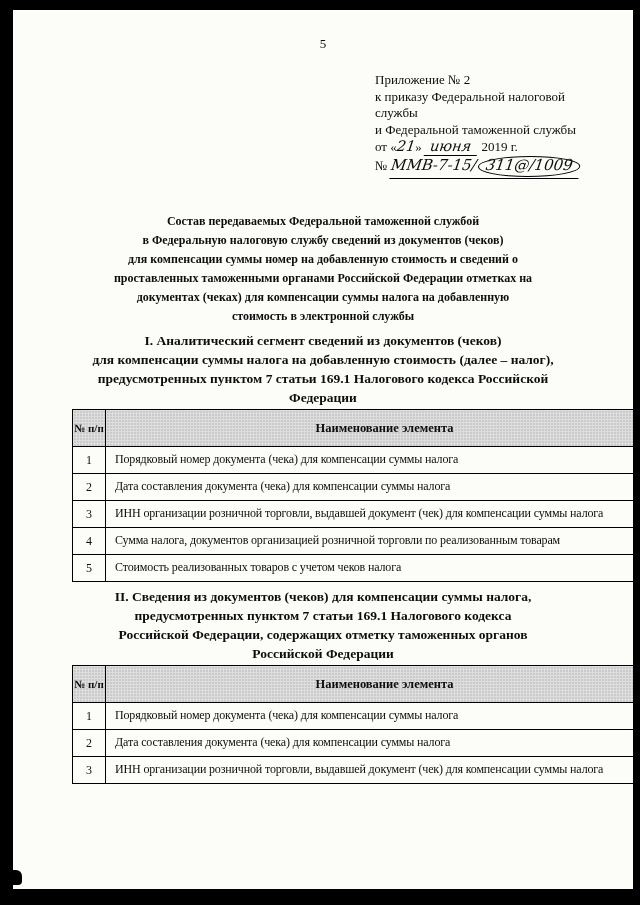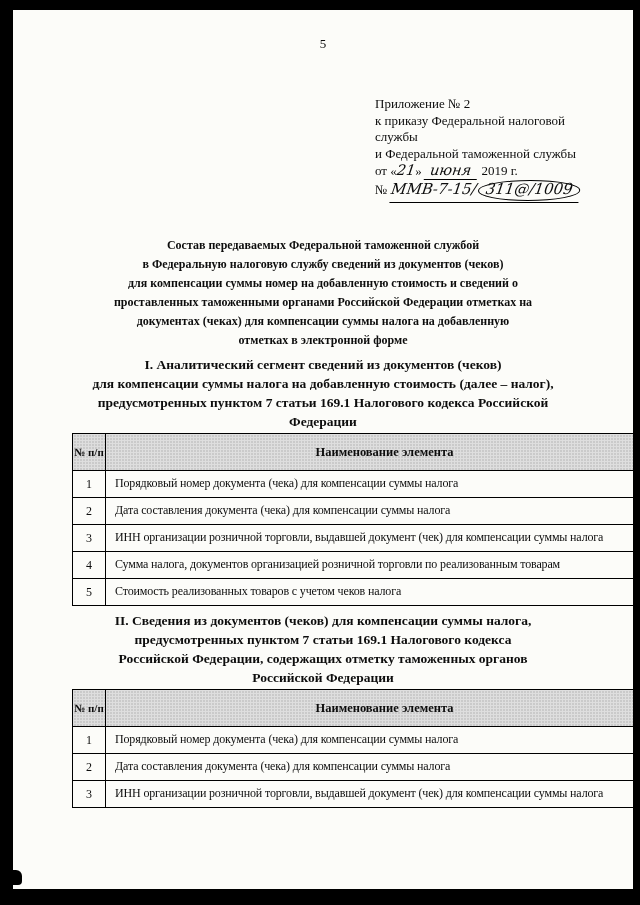--- a/index.html
+++ b/index.html
@@ -3,21 +3,21 @@
 <meta charset="utf-8">
 <style>
   * { margin:0; padding:0; box-sizing:border-box; }
   html,body { width:640px; height:905px; overflow:hidden; }
   body { background:#000; position:relative; font-family:"Liberation Serif", serif; color:#0d0d0d; }
   .page {
     position:absolute; top:10px; left:13px; right:7px; bottom:16px;
     background:#fcfcf9; overflow:hidden;
   }
   .page-number { margin-top:26px; text-align:center; font-size:13px; }
-  .appendix { margin:44px 0 0 362px; font-size:13px; line-height:16.5px; }
+  .appendix { margin:20px 0 0 362px; font-size:13px; line-height:16.5px; }
   .appendix-line { white-space:nowrap; }
   .hand {
     display:inline-block; font-style:italic; font-family:"DejaVu Serif", serif;
     transform:skewX(-8deg); font-size:14.5px;
   }
   .hand-month { border-bottom:1px solid #000; padding:0 7px 0 5px; }
   .hand-number { border-bottom:1.5px solid #000; padding-bottom:1px; margin-left:4px; font-size:15px; }
   .oval {
     display:inline-block; border:1.5px solid #000; border-radius:50%;
     padding:0 7px 2px 7px; margin-left:1px;
@@ -59,21 +59,21 @@
     <div class="appendix-line"><span>№</span><span class="hand hand-number"><span>ММВ-7-15/</span><span class="oval">311@/1009</span></span></div>
   </div>
 
   <div class="doc-title">
 
   <div>Состав передаваемых Федеральной таможенной службой</div>
       <div>в Федеральную налоговую службу сведений из документов (чеков)</div>
       <div>для компенсации суммы номер на добавленную стоимость и сведений о</div>
       <div>проставленных таможенными органами Российской Федерации отметках на</div>
       <div>документах (чеках) для компенсации суммы налога на добавленную</div>
-      <div>отметках в электронной форме</div>
+      <div>стоимость в электронной службы</div>
     </div>
 
   <div class="section-heading">
 
   <div>I. Аналитический сегмент сведений из документов (чеков)</div>
       <div>для компенсации суммы налога на добавленную стоимость (далее – налог),</div>
       <div>предусмотренных пунктом 7 статьи 169.1 Налогового кодекса Российской</div>
       <div>Федерации</div>
     </div>
 

